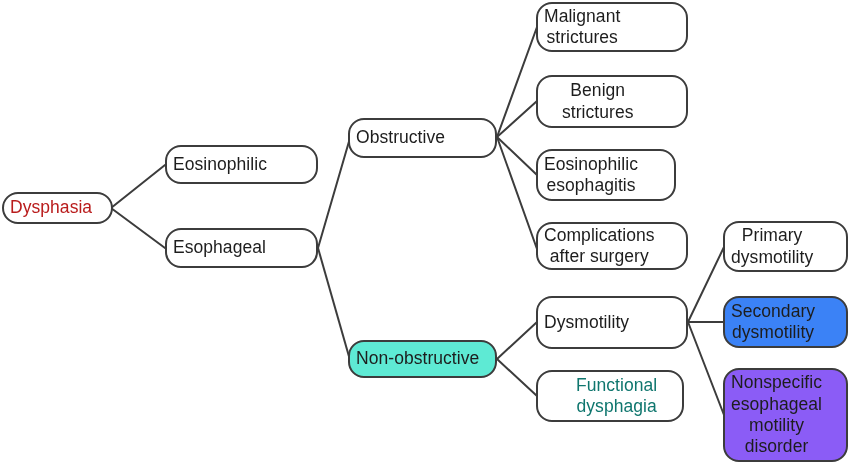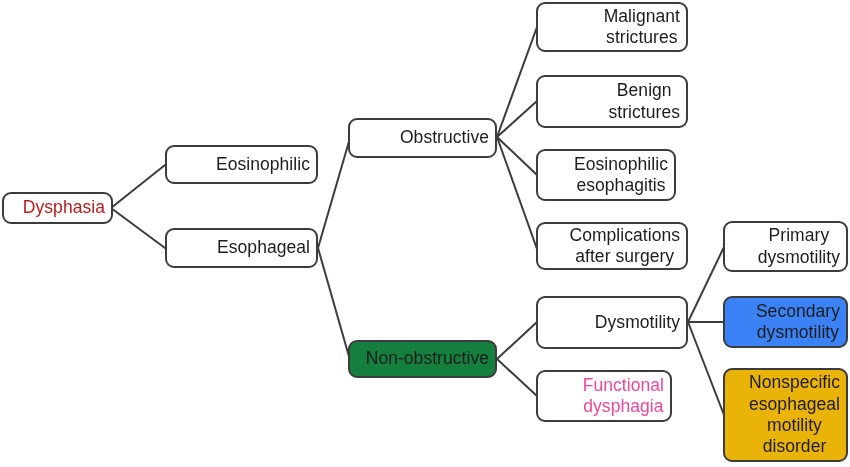--- a/index.html
+++ b/index.html
@@ -24,24 +24,24 @@
     top: 0;
     width: 850px;
     height: 467px;
     pointer-events: none;
   }
   .node {
     position: absolute;
     box-sizing: border-box;
     background: #ffffff;
     border: 2px solid #3c3c3c;
-    border-radius: 9px;
+    border-radius: 16px;
     display: flex;
     align-items: center;
-    justify-content: flex-end;
+    justify-content: flex-start;
     text-align: center;
     color: #1d1d1d;
     font-size: 17.5px;
     line-height: 1.22;
     letter-spacing: 0.05px;
     padding: 2px 6px;
     z-index: 2;
   }
   .node .node-label {
     display: block;
@@ -73,21 +73,21 @@
       </div>
       <div class="node" style="left: 165px; top: 145px; width: 153px; height: 39px; border-color: rgb(60, 60, 60); background: rgb(255, 255, 255); color: rgb(29, 29, 29);">
         <span class="node-label">Eosinophilic</span>
       </div>
       <div class="node" style="left: 165px; top: 228px; width: 153px; height: 40px; border-color: rgb(60, 60, 60); background: rgb(255, 255, 255); color: rgb(29, 29, 29);">
         <span class="node-label">Esophageal</span>
       </div>
       <div class="node" style="left: 348px; top: 118px; width: 149px; height: 40px; border-color: rgb(60, 60, 60); background: rgb(255, 255, 255); color: rgb(29, 29, 29);">
         <span class="node-label">Obstructive</span>
       </div>
-      <div class="node" style="left: 348px; top: 340px; width: 149px; height: 38px; border-color: rgb(60, 60, 60); background: #15803d; color: rgb(29, 29, 29);">
+      <div class="node" style="left: 348px; top: 340px; width: 149px; height: 38px; border-color: rgb(60, 60, 60); background: #5eead4; color: rgb(29, 29, 29);">
         <span class="node-label">Non-obstructive</span>
       </div>
       <div class="node" style="left: 536px; top: 2px; width: 152px; height: 50px; border-color: rgb(60, 60, 60); background: rgb(255, 255, 255); color: rgb(29, 29, 29);">
         <span class="node-label">Malignant
 strictures</span>
       </div>
       <div class="node" style="left: 536px; top: 75px; width: 152px; height: 53px; border-color: rgb(60, 60, 60); background: rgb(255, 255, 255); color: rgb(29, 29, 29); padding-left: 24px;">
         <span class="node-label">Benign
 strictures</span>
       </div>
@@ -95,32 +95,32 @@
         <span class="node-label">Eosinophilic
 esophagitis</span>
       </div>
       <div class="node" style="left: 536px; top: 222px; width: 152px; height: 48px; border-color: rgb(60, 60, 60); background: rgb(255, 255, 255); color: rgb(29, 29, 29);">
         <span class="node-label">Complications
 after surgery</span>
       </div>
       <div class="node" style="left: 536px; top: 296px; width: 152px; height: 53px; border-color: rgb(60, 60, 60); background: rgb(255, 255, 255); color: rgb(29, 29, 29);">
         <span class="node-label">Dysmotility</span>
       </div>
-      <div class="node" style="left: 536px; top: 370px; width: 136px; height: 52px; border-color: rgb(60, 60, 60); background: rgb(255, 255, 255); color: #ec4899; padding-left: 38px;">
+      <div class="node" style="left: 536px; top: 370px; width: 148px; height: 52px; border-color: rgb(60, 60, 60); background: rgb(255, 255, 255); color: #0f766e; padding-left: 38px;">
         <span class="node-label">Functional
 dysphagia</span>
       </div>
       <div class="node" style="left: 723px; top: 221px; width: 125px; height: 51px; border-color: rgb(60, 60, 60); background: rgb(255, 255, 255); color: rgb(29, 29, 29);">
         <span class="node-label">Primary
 dysmotility</span>
       </div>
       <div class="node" style="left: 723px; top: 296px; width: 125px; height: 52px; border-color: rgb(60, 60, 60); background: #3b82f6; color: rgb(29, 29, 29);">
         <span class="node-label">Secondary
 dysmotility</span>
       </div>
-      <div class="node" style="left: 723px; top: 368px; width: 125px; height: 94px; border-color: rgb(60, 60, 60); background: #eab308; color: rgb(29, 29, 29);">
+      <div class="node" style="left: 723px; top: 368px; width: 125px; height: 94px; border-color: rgb(60, 60, 60); background: #8b5cf6; color: rgb(29, 29, 29);">
         <span class="node-label">Nonspecific
 esophageal
 motility
 disorder</span>
       </div>
     </div>
 </div>
 
 </body></html>

